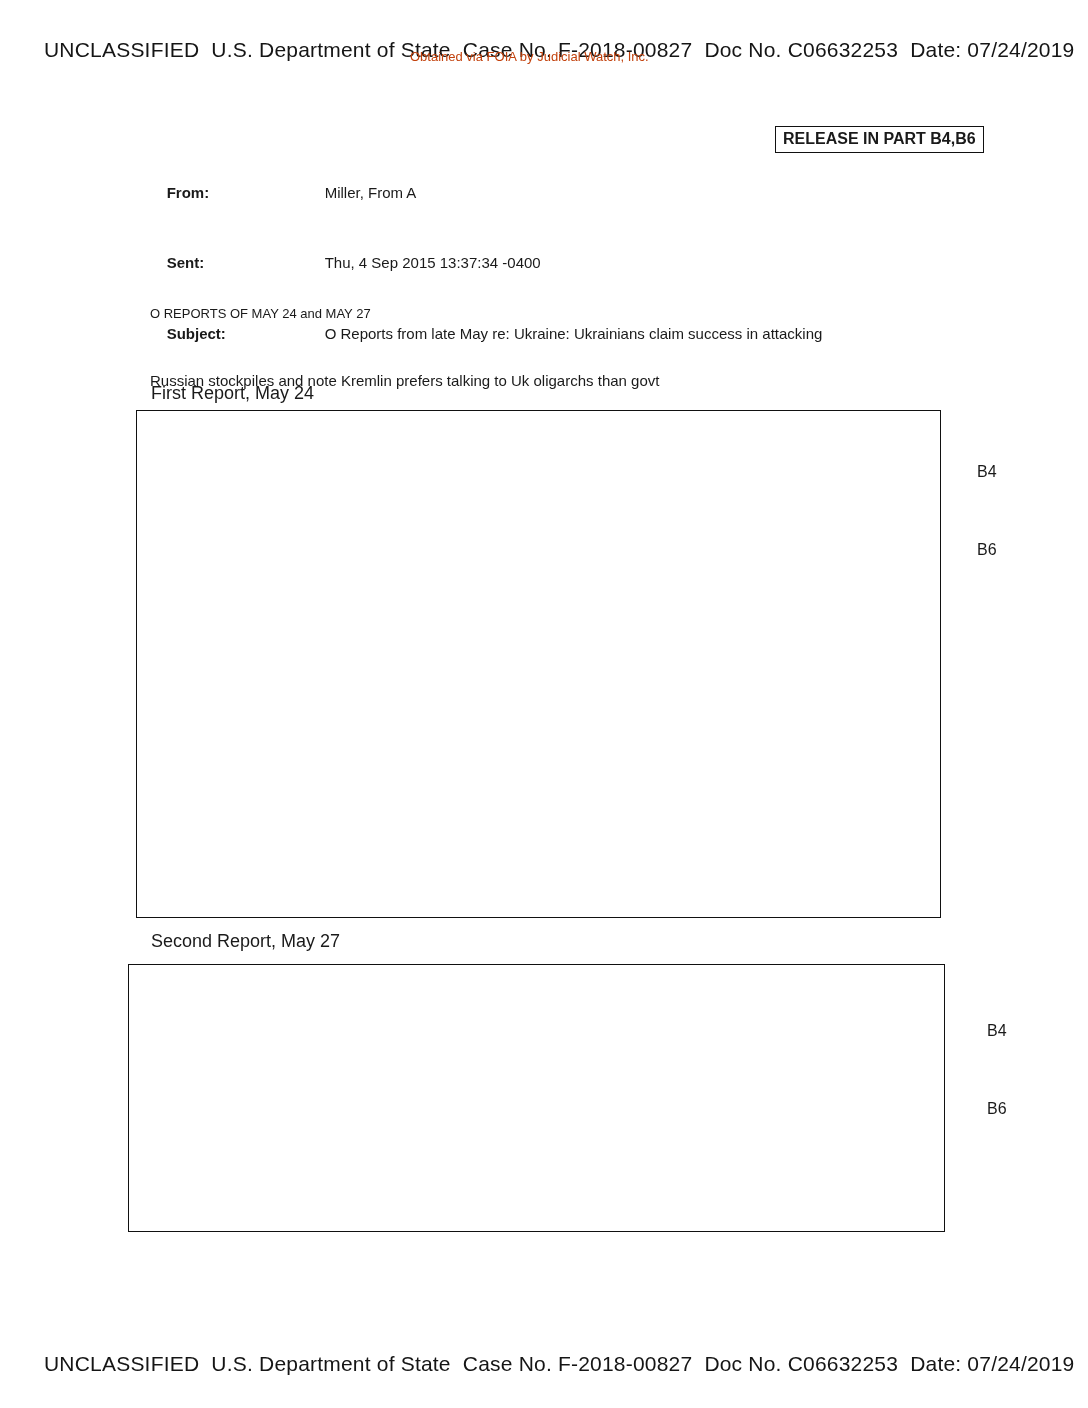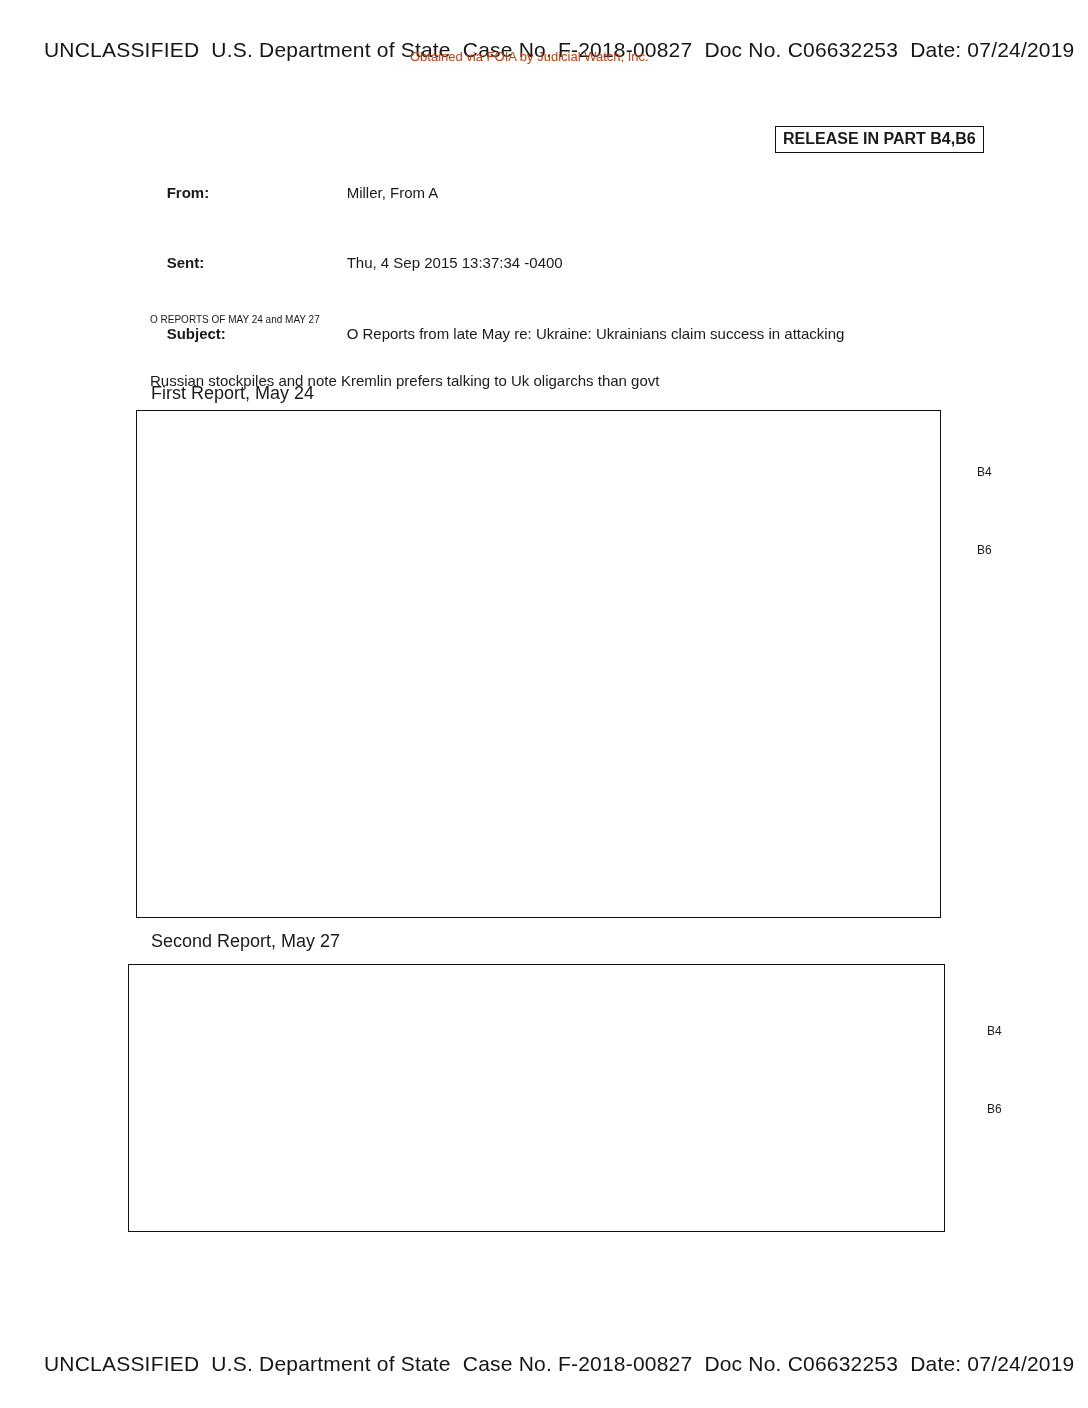--- a/index.html
+++ b/index.html
@@ -28,33 +28,33 @@
   .release-stamp {
     border: 1.5px solid #111111;
     padding: 3px 7px 4px 7px;
     font-size: 16px;
     font-weight: bold;
     white-space: pre;
     background: #ffffff;
   }
   .email-header { left: 150px; top: 157px; width: 800px; font-size: 15px; line-height: 23.5px; }
   .email-row { white-space: pre; }
-  .email-label { display: inline-block; width: 180px; font-weight: bold; }
+  .email-label { display: inline-block; width: 158px; font-weight: bold; }
   .email-value { white-space: pre; }
   .subject-continuation { white-space: pre; }
 
-  .body-heading { left: 150px; top: 314px; font-size: 10px; white-space: pre; }
+  .body-heading { left: 150px; top: 306px; font-size: 13px; white-space: pre; }
   .section-title { font-size: 18px; white-space: pre; }
 
   .redaction-box {
     border: 1.5px solid #111111;
     background: #ffffff;
   }
   .redaction-codes {
-    font-size: 12px;
+    font-size: 16px;
     line-height: 26px;
     white-space: pre;
   }
 </style>
 </head>
 <body>
 
 <div class="abs classification-line" style="left:44px; top:38px;">UNCLASSIFIED  U.S. Department of State  Case No. F-2018-00827  Doc No. C06632253  Date: 07/24/2019</div>
 
 <div class="abs foia-overlay" style="left:410px; top:49px;">Obtained via FOIA by Judicial Watch, Inc.</div>

